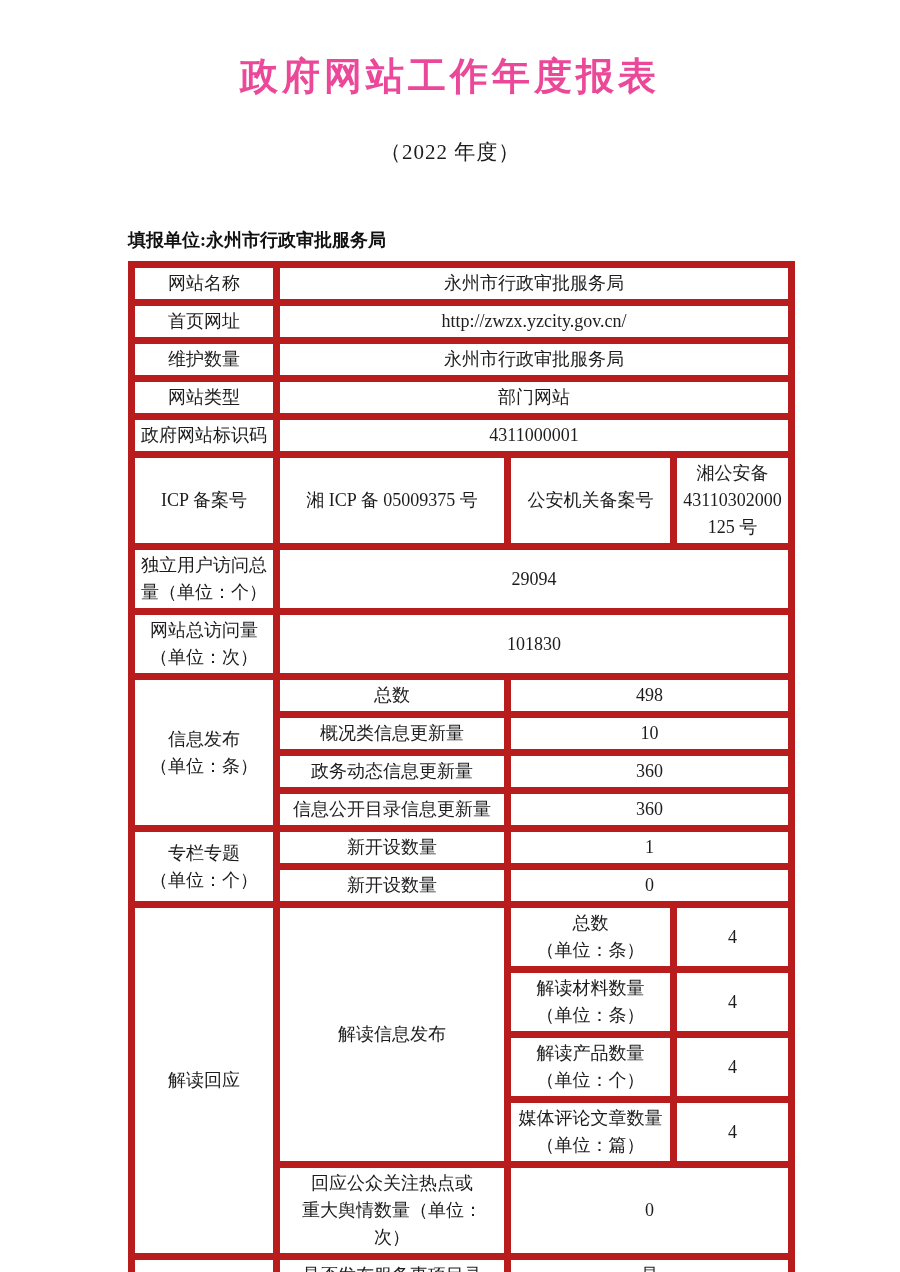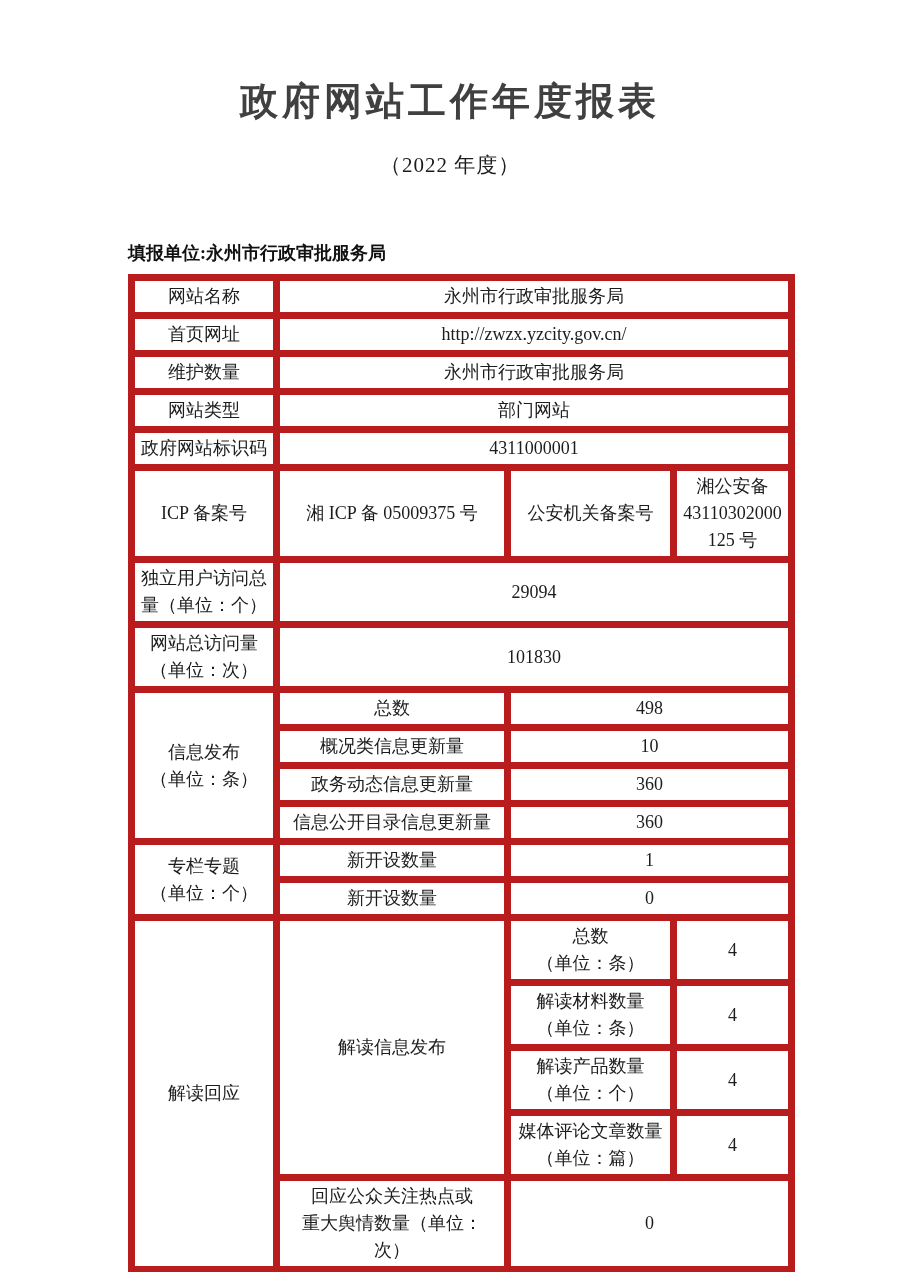--- a/index.html
+++ b/index.html
@@ -10,30 +10,30 @@
     color: #1c1c1c;
   }
   .page {
     position: relative;
     width: 900px;
     height: 1272px;
     background: #ffffff;
     overflow: hidden;
   }
   .doc-title {
-    margin-top: 76px;
+    margin-top: 51px;
     text-align: center;
     font-family: "Liberation Sans", "DejaVu Sans", sans-serif;
     font-weight: 700;
     font-size: 38px;
     letter-spacing: 4px;
-    color: #404040;
+    color: #ec4899;
   }
   .doc-subtitle {
-    margin-top: 24px;
+    margin-top: 36px;
     text-align: center;
     font-size: 21px;
     letter-spacing: 1px;
     color: #1c1c1c;
   }
   .report-body {
     width: 772px;
     margin-left: 128px;
   }
   .reporting-unit {

